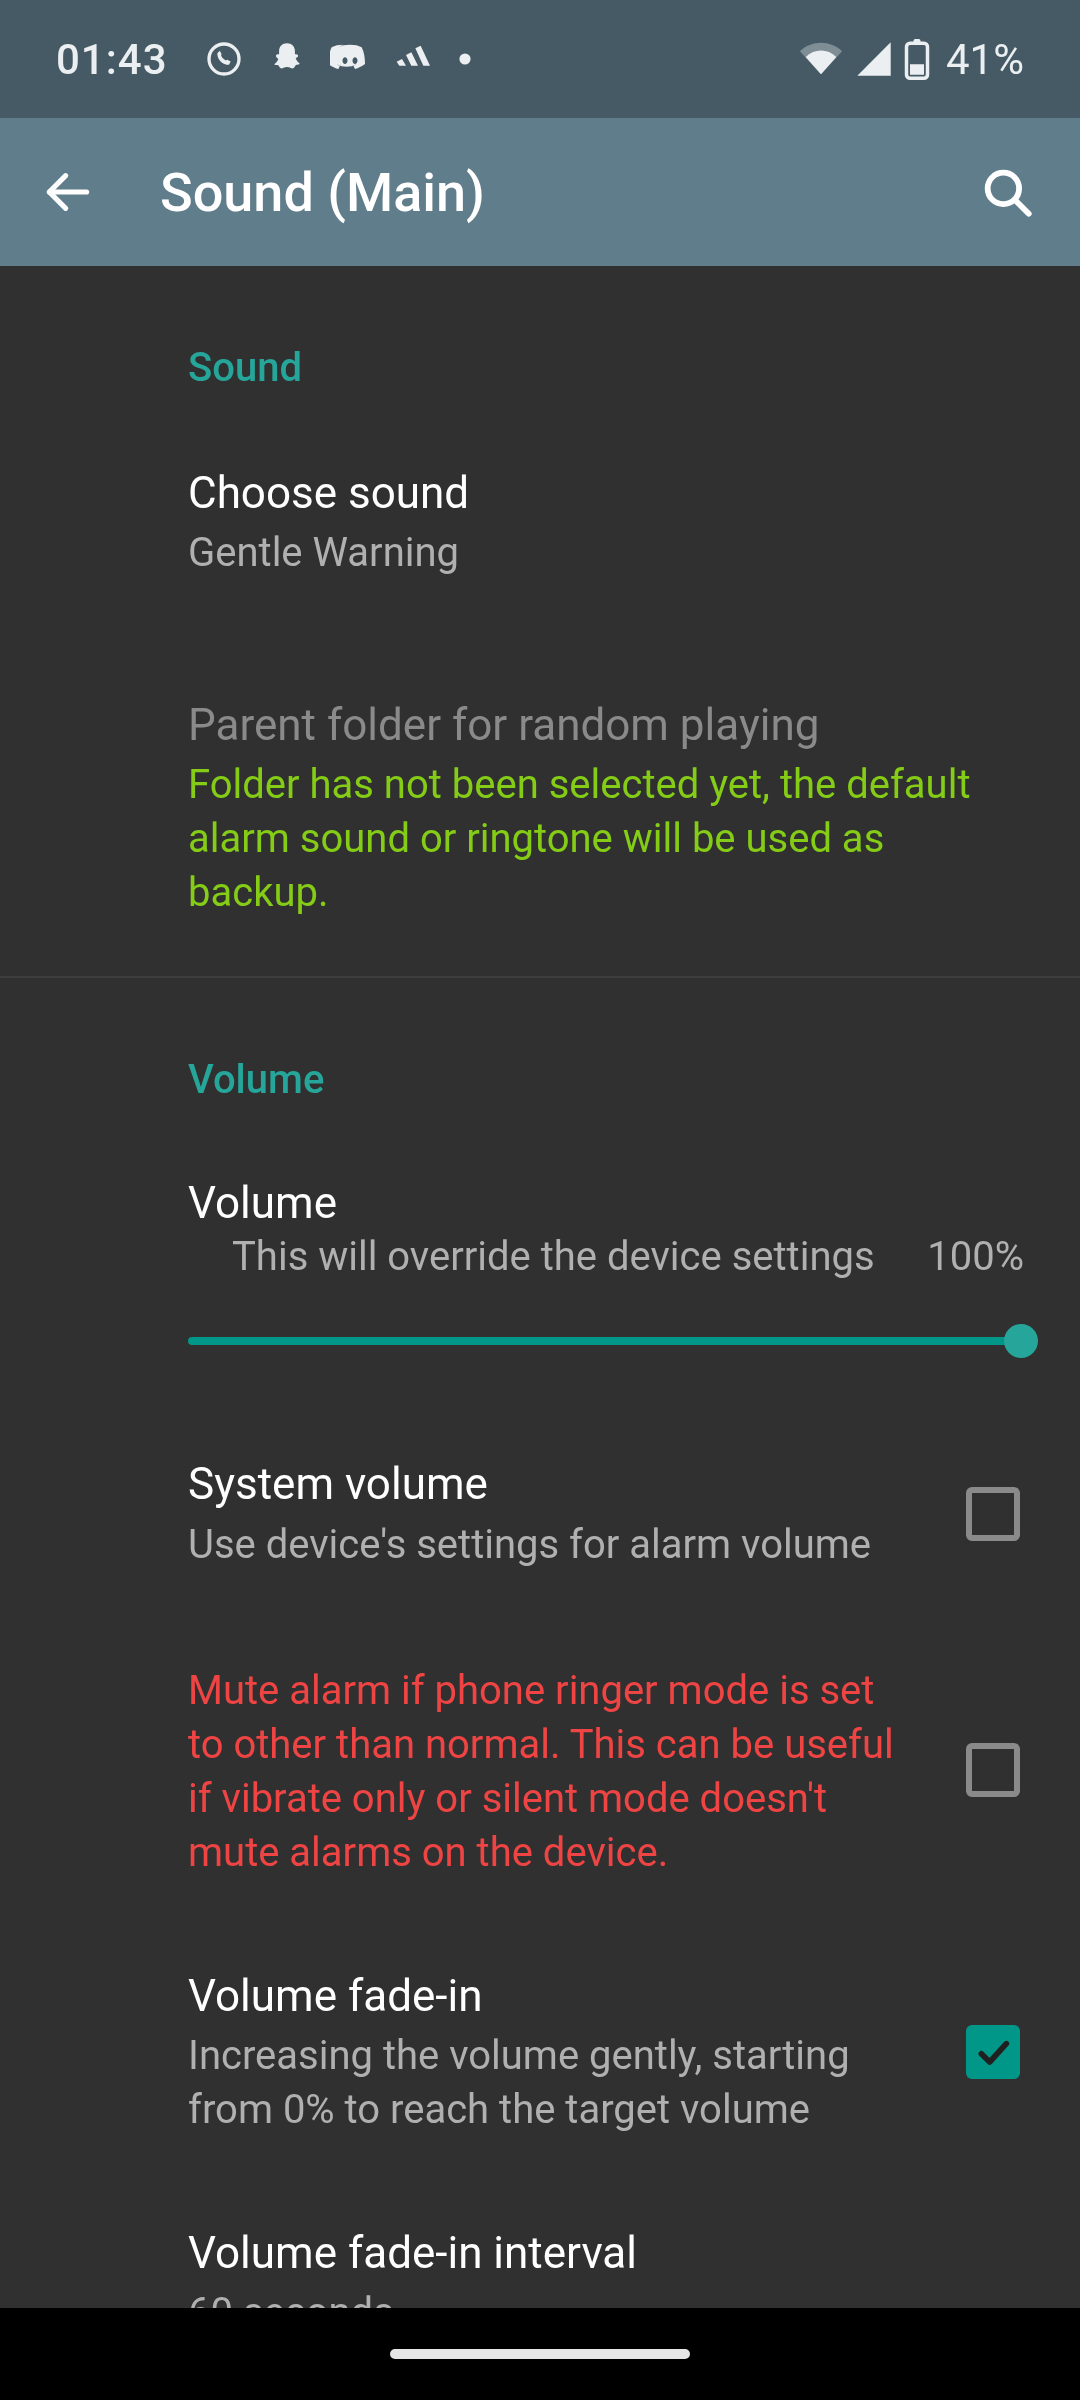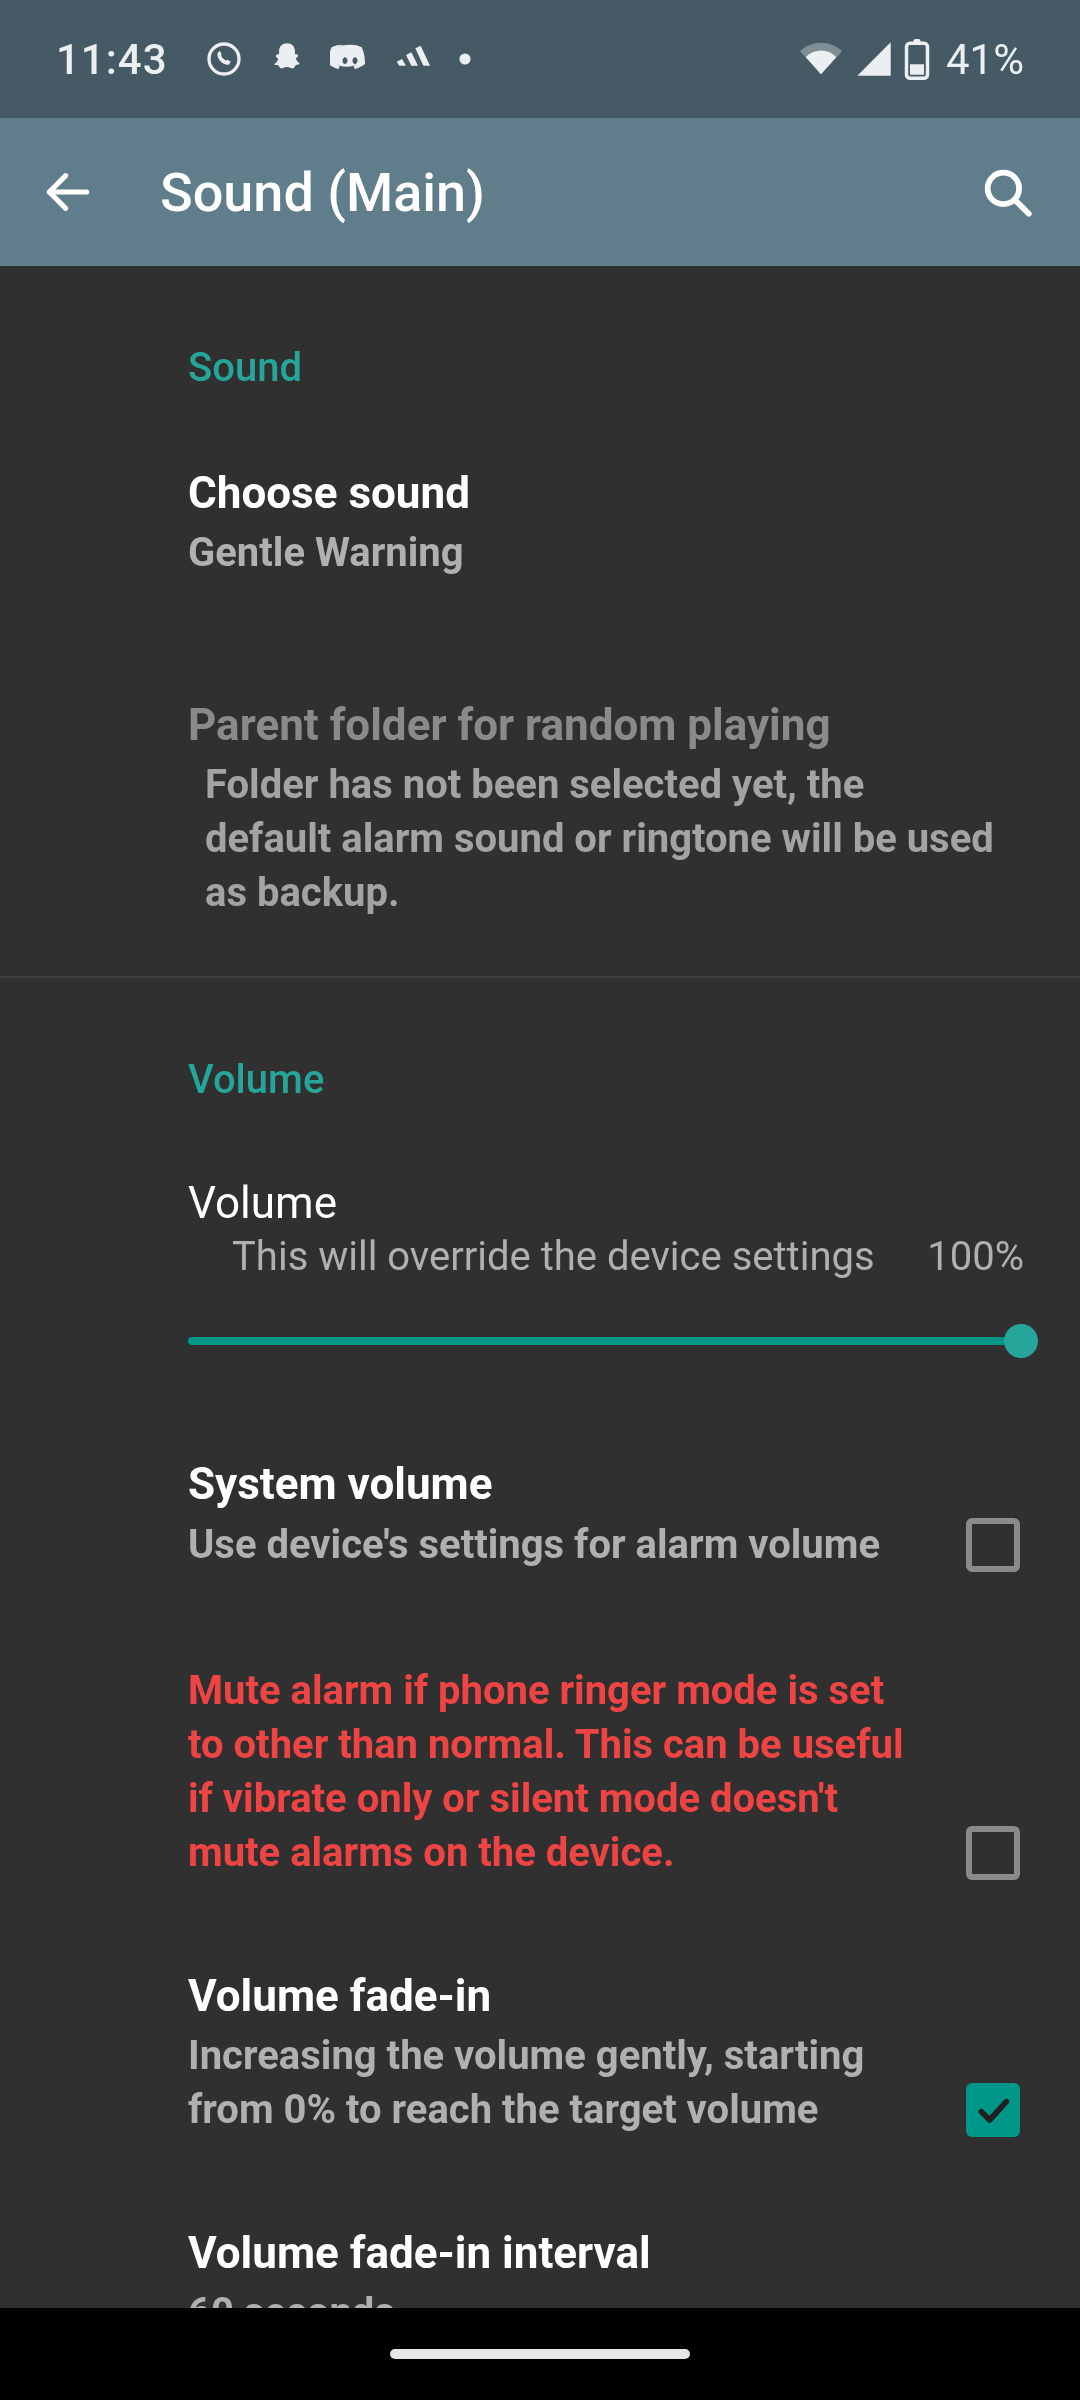--- a/index.html
+++ b/index.html
@@ -41,28 +41,27 @@
   .section-label {
     color: #26a69a;
     font-size: 40px;
     font-weight: 500;
     padding: 78px 0 30px 188px;
   }
 
   .item {
     padding: 44px 56px 44px 188px;
     display: flex;
-    align-items: flex-end;
-    font-weight: bold;
+    align-items: center;
   }
   .item .text { flex: 1; padding-right: 24px; }
   .item .title { font-size: 44px; color: #fff; line-height: 1.3; }
   .item .sub   { font-size: 40px; color: #b0b0b0; line-height: 1.35; margin-top: 4px; }
   .item.disabled .title { color: #8a8a8a; margin-top: 29px; }
-  .item.disabled .sub   { color: #a3a3a3; margin-left: 17px; }
+  .item.disabled .sub   { color: #84cc16; }
 
   .divider { height: 2px; background: #3d3d3d; margin: 12px 0 0 0; }
 
   
   .slider-row { padding: 44px 56px 58px 188px; }
   .slider-row .title { font-size: 44px; color: #fff; }
   .slider-row .subrow { display: flex; align-items: center; margin-top: 4px; }
   .slider-row .sub { font-size: 40px; color: #b0b0b0; flex: 1; margin-left: 44px; }
   .slider-row .pct { font-size: 40px; color: #b0b0b0; }
   .slider { position: relative; margin-top: 48px; height: 26px; }
@@ -91,21 +90,21 @@
   }
   .scroll-area { flex: 1; overflow: hidden; background: #303030; }
 </style>
 </head>
 <body>
 
 <div class="screen">
 
   <div class="status-bar">
     <div class="status-left">
-      <span class="status-time">11:43</span>
+      <span class="status-time">01:43</span>
       <span class="ic">
         <svg width="40" height="40" viewBox="0 0 24 24" fill="none" stroke="#eceff1" stroke-width="2">
             <circle cx="12" cy="12" r="9"></circle>
             <path d="M8 8.5c0 4 3 7 7 7l1-2-2-1c-.7.5-1.4.3-2.5-.8S10 9.7 10.5 9l-1-2-1.5 1.5z" fill="#eceff1" stroke="none"></path>
           </svg>
       </span>
       <span class="ic">
         <svg width="38" height="38" viewBox="0 0 24 24" fill="#eceff1">
             <path d="M12 2c3 0 5 2 5 5v2c1 0 2 0 2 1s-1 1-1.5 1.5c.5 2 2.5 3 2.5 3.5s-2 .5-2.5 1-1 2-2 2-1.5-1-3.5-1-2.5 1-3.5 1-1.5-1.5-2-2S4 16 4 15.5s2-1.5 2.5-3.5C6 11.5 5 11 5 10s1-1 2-1V7c0-3 2-5 5-5z"></path>
           </svg>

